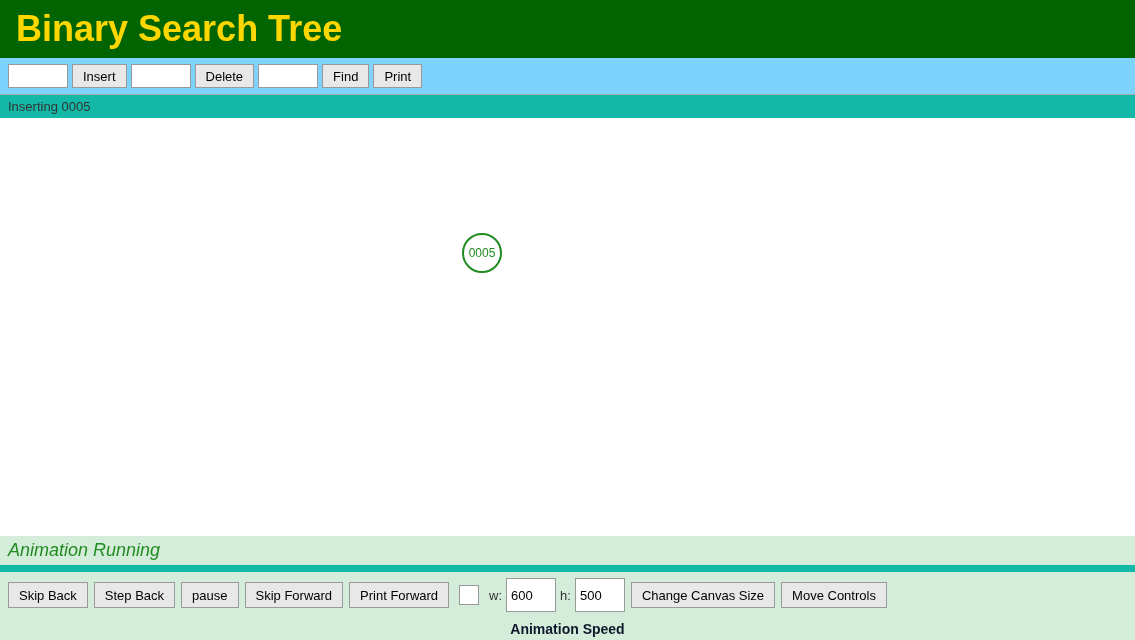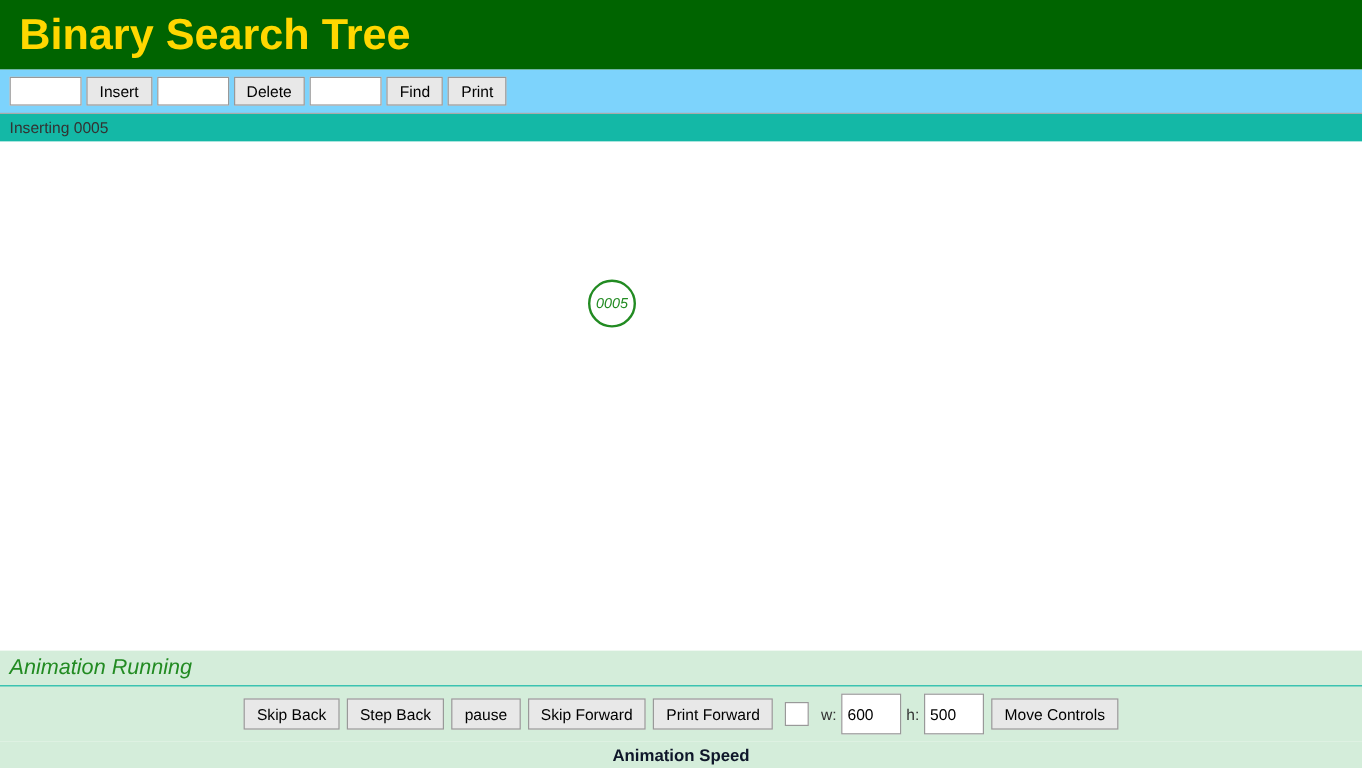--- a/index.html
+++ b/index.html
@@ -96,22 +96,21 @@
       font-style: italic;
     }
 
     #bottom-controls {
       background-color: #d4edda;
       padding: 6px 8px;
       display: flex;
       align-items: center;
       gap: 6px;
       flex-shrink: 0;
-      border-top: 1px solid #14b8a6;
-      justify-content: center;
+      border-top: 7px solid #14b8a6;
     }
 
     #bottom-controls button {
       height: 26px;
       padding: 0 10px;
       font-size: 13px;
       border: 1px solid #999;
       background-color: #e8e8e8;
       cursor: pointer;
     }
@@ -169,38 +168,39 @@
   <input type="text" value="" style="">
   <button>Find</button>
   <button>Print</button>
 </div>
 
 <div id="status-area">
   <span>Inserting 0005</span>
 </div>
 
 <div id="canvas-area">
-<div class="tree-node" style="left: 490px; top: 115px; font-style: italic;">0005</div>
+<div class="tree-node" style="left: 462px; top: 115px;">0005</div>
   </div>
 
 <div id="animation-status">
   <span>Animation Running</span>
 </div>
 
 <div id="bottom-controls">
   <button>Skip Back</button>
   <button>Step Back</button>
   <button>pause</button>
   <button>Skip Forward</button>
   <button>Print Forward</button>
   <div class="speed-box"></div>
   <div class="dimension-group">
     <label>w:</label>
     <input type="text" value="600" style="">
     <label>h:</label>
     <input type="text" value="500" style="">
   </div>
+  <button>Change Canvas Size</button>
   <button>Move Controls</button>
 </div>
 
 <div id="animation-speed-label">
   <span>Animation Speed</span>
 </div>
 
 </body></html>

